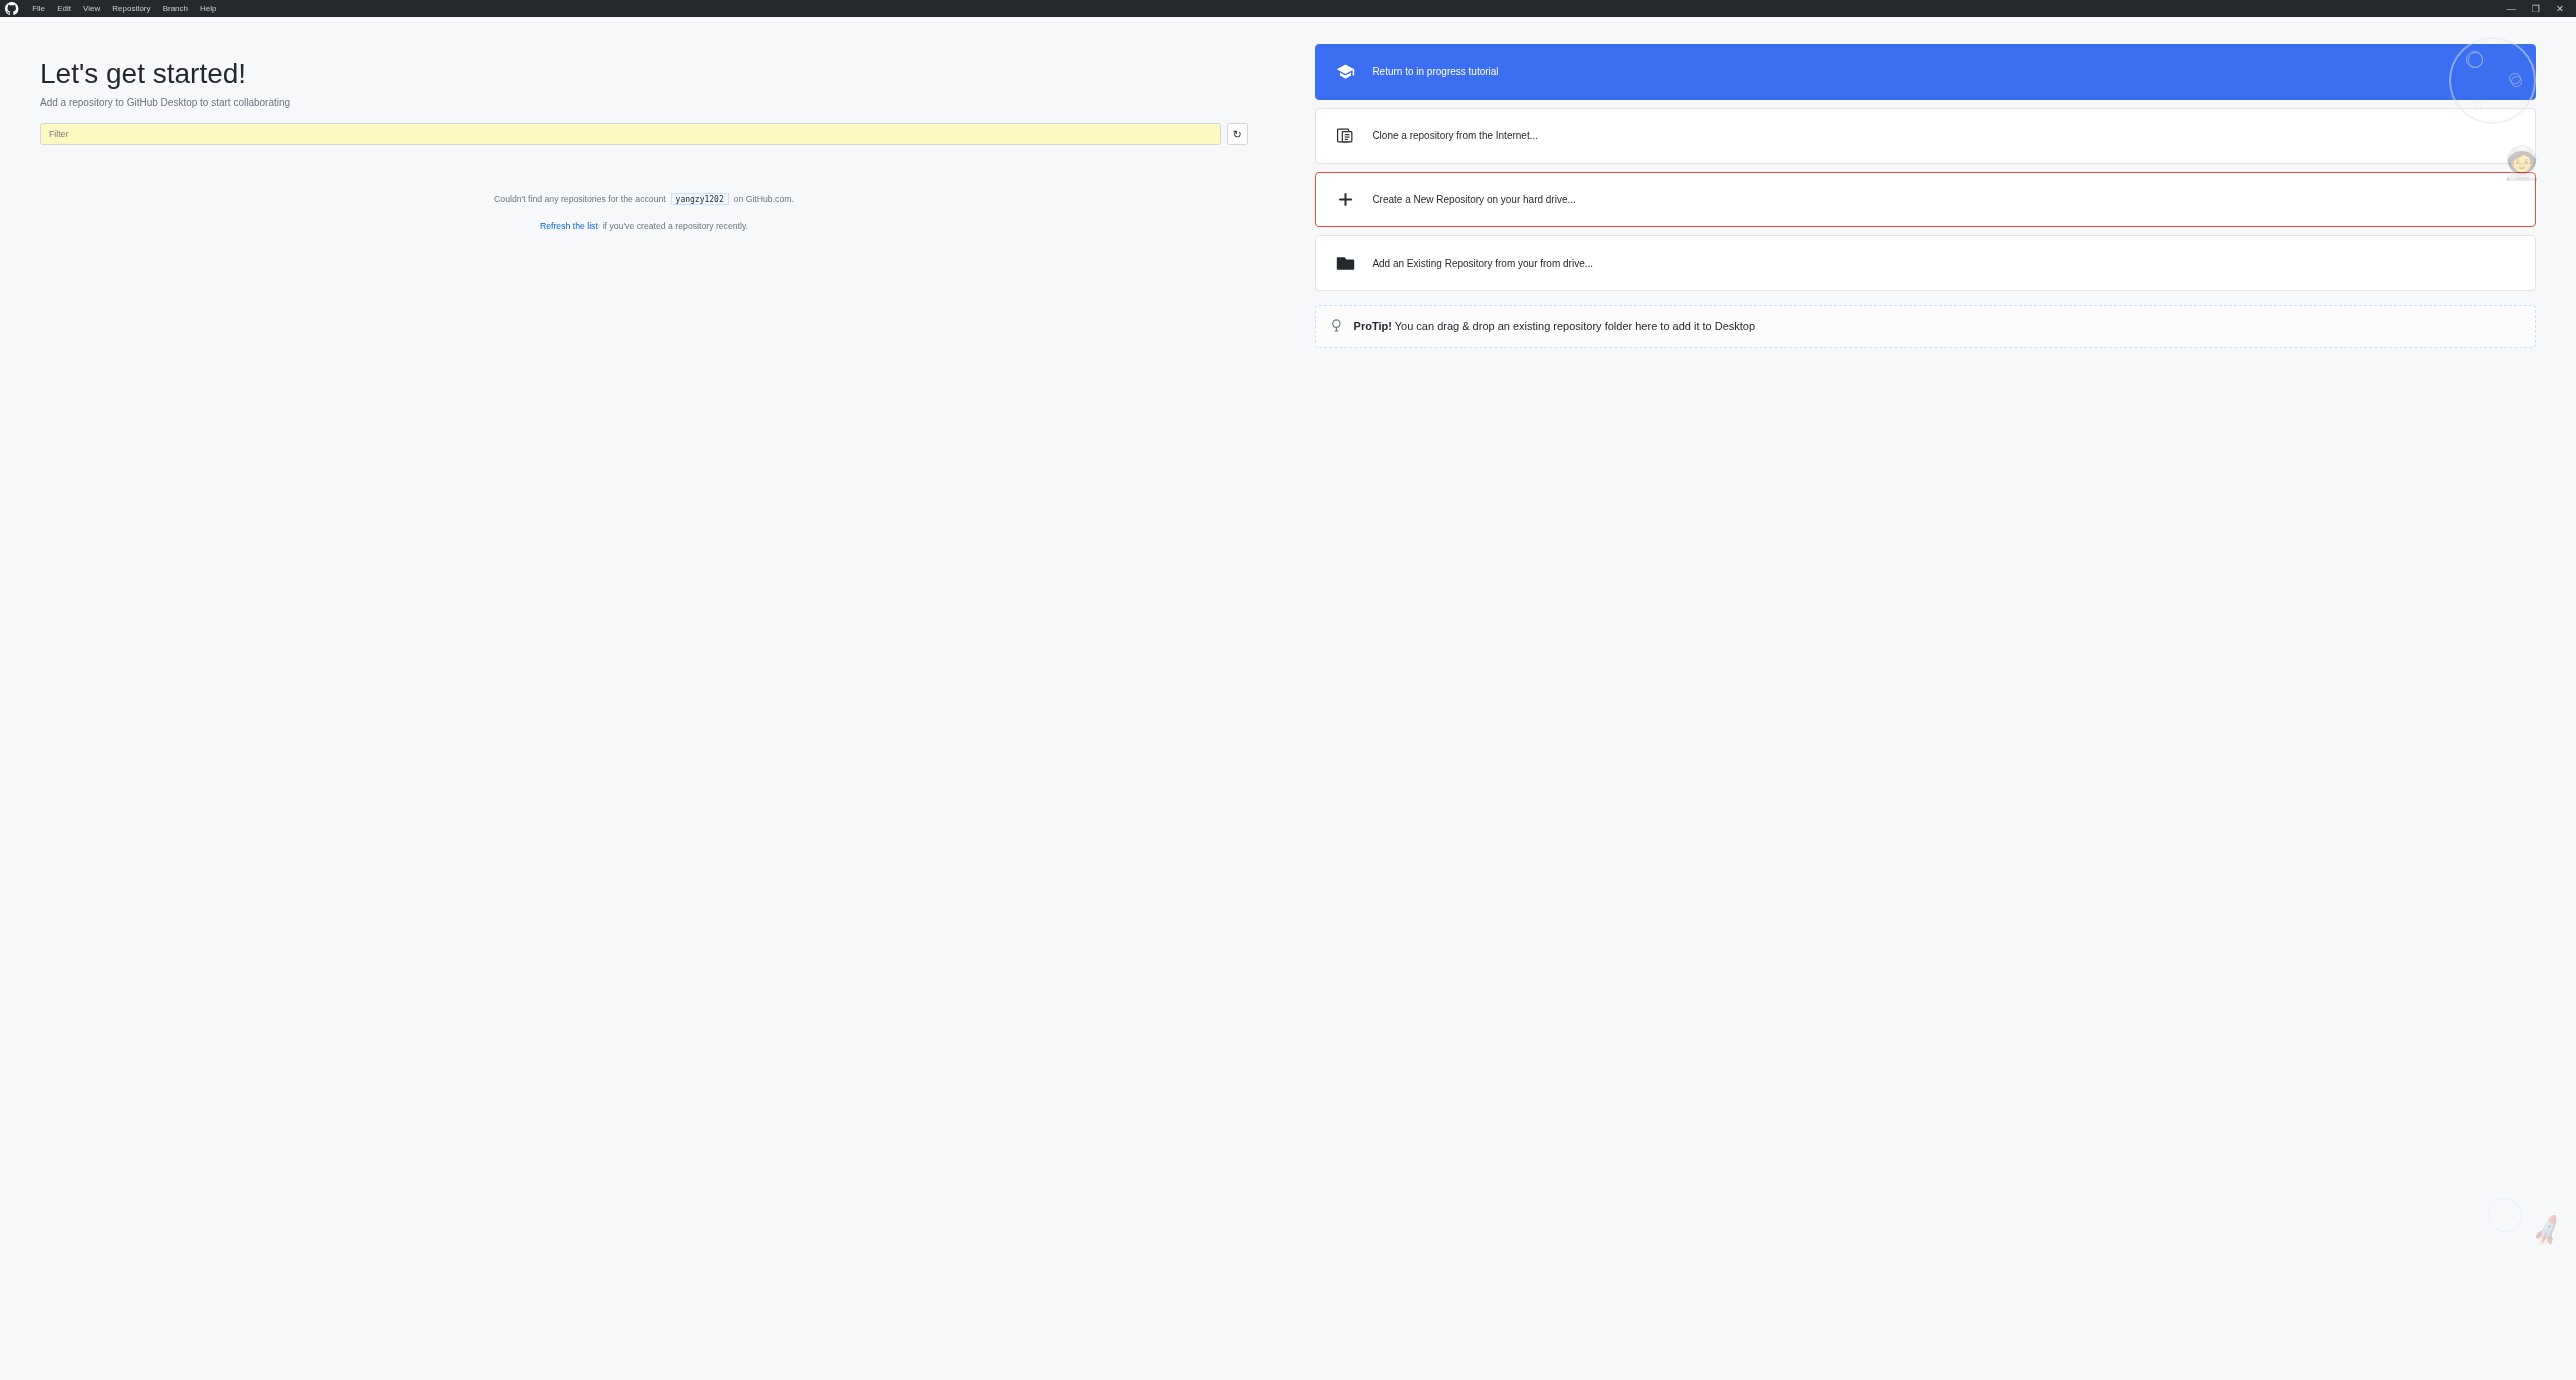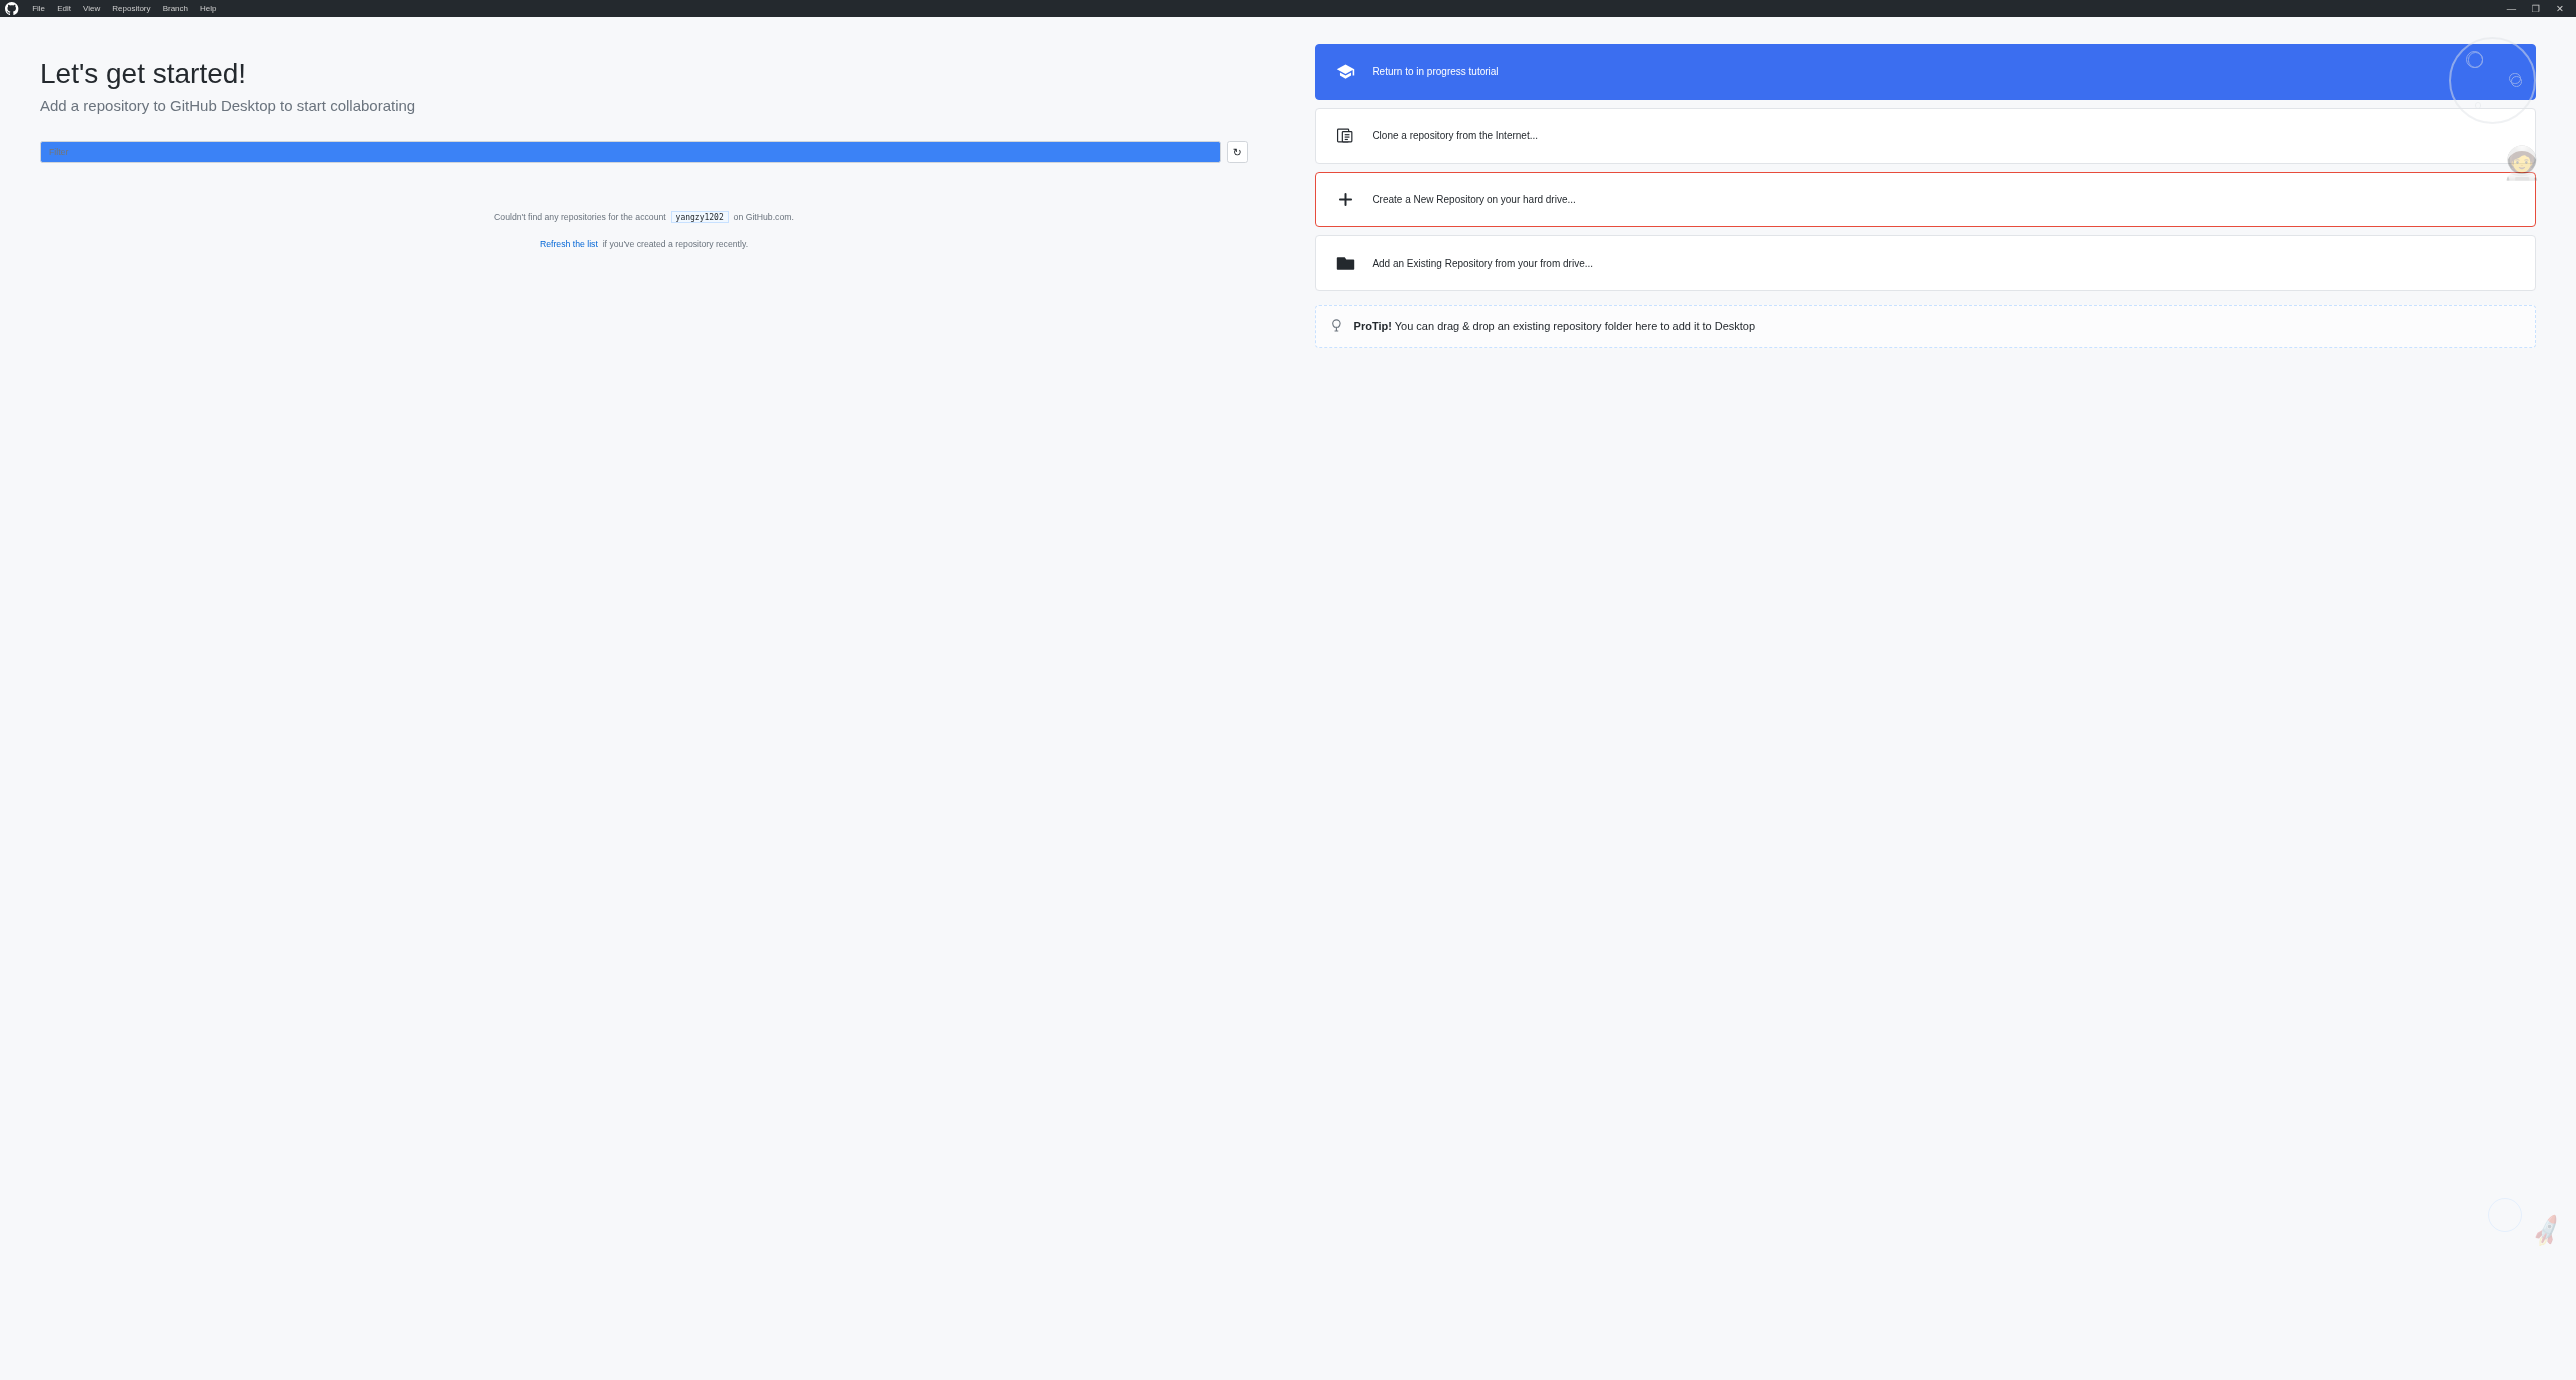--- a/index.html
+++ b/index.html
@@ -77,40 +77,40 @@
 
     .welcome-title {
       font-size: 28px;
       font-weight: 300;
       color: #24292e;
       margin-bottom: 6.7px;
       line-height: 1.2;
     }
 
     .welcome-subtitle {
-      font-size: 15px;
+      font-size: 10px;
       color: #6a737d;
-      margin-bottom: 27px;
+      margin-bottom: 15px;
     }
 
     .filter-row {
       display: flex;
       align-items: center;
       gap: 5.4px;
       margin-bottom: 20px;
     }
 
     .filter-input {
       flex: 1;
       height: 21.5px;
       border: 0.7px solid #d1d5da;
       border-radius: 2.7px;
       padding: 0 8px;
       font-size: 8.7px;
-      background: #3b82f6;
+      background: #fef9c3;
       color: #24292e;
       outline: none;
     }
 
     .refresh-btn {
       width: 21.5px;
       height: 21.5px;
       border: 0.7px solid #d1d5da;
       border-radius: 2.7px;
       background: #fff;

